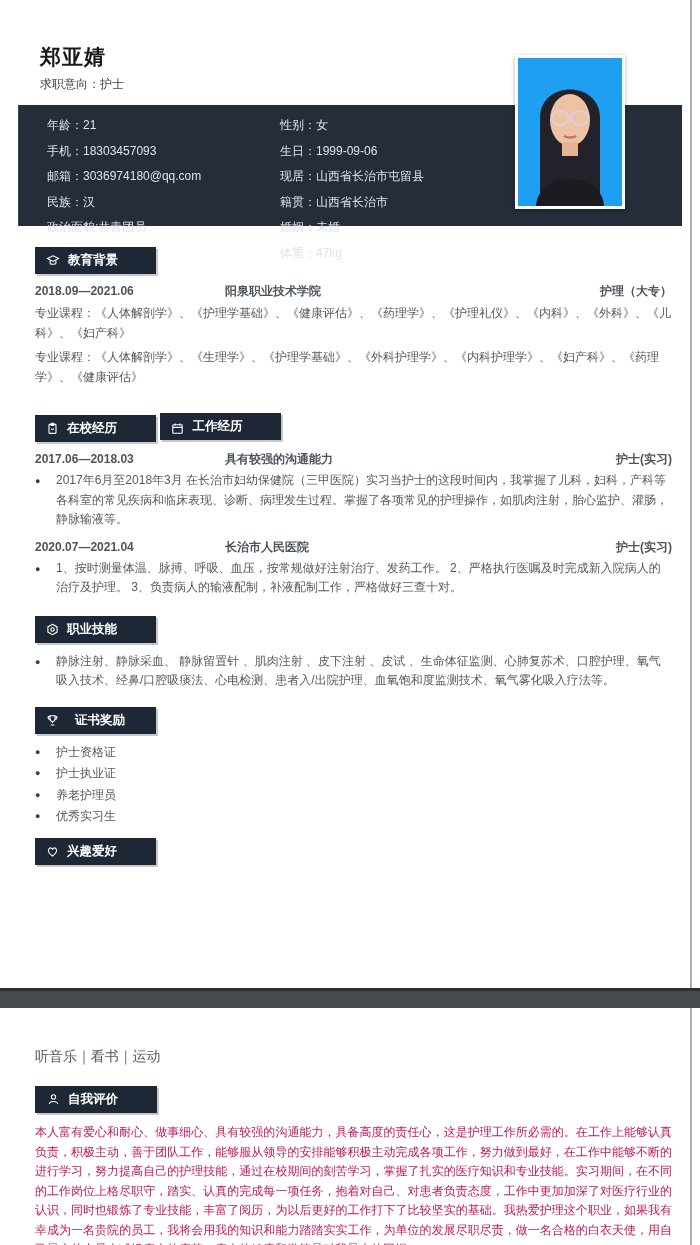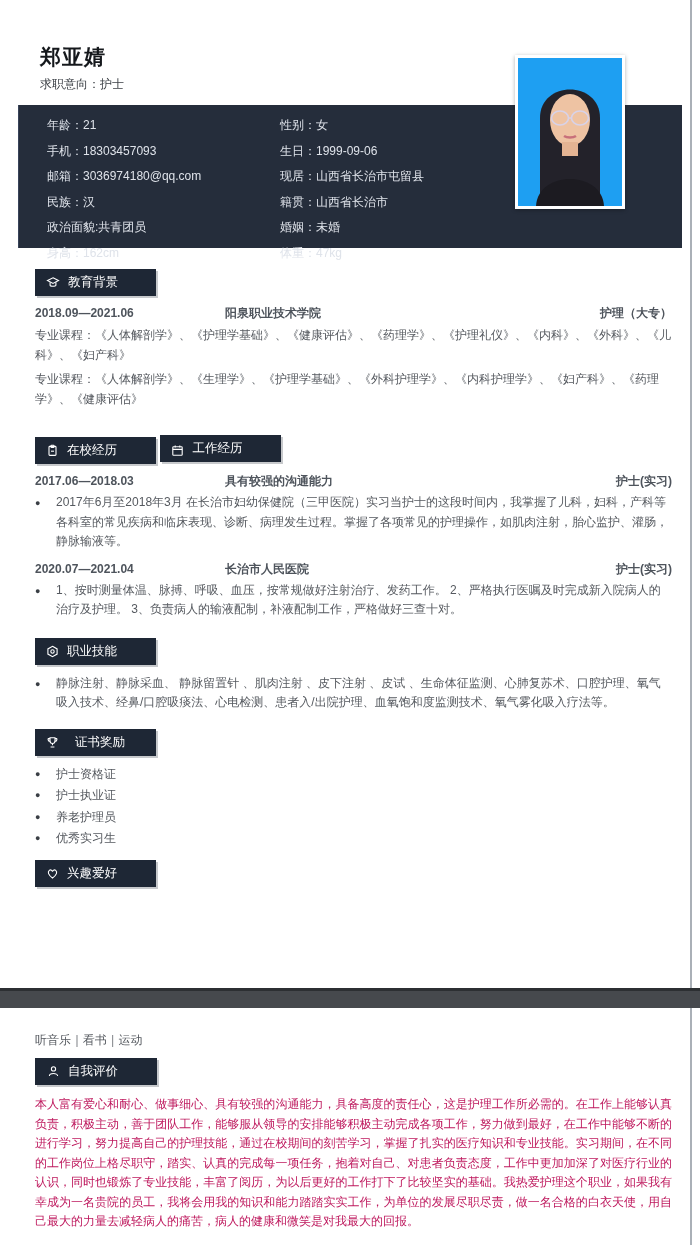--- a/index.html
+++ b/index.html
@@ -11,68 +11,68 @@
   .page{margin:0 8px 0 10px;border-right:2px solid #aab0b7;box-sizing:border-box;position:relative;background:#fff;}
   .page1{height:988px;overflow:hidden;}
   .page2{height:237px;overflow:hidden;}
 
   
   .name{margin:44px 0 0 30px;font-size:21px;line-height:26px;font-weight:700;color:#15181c;letter-spacing:1px;}
   .intention{margin:6px 0 0 30px;font-size:12px;line-height:16px;color:#3c4térieur046;color:#3c4046;}
 
   
   .info-panel{
-    margin:13px 8px 0 8px;height:143px;box-sizing:border-box;
+    margin:13px 8px 0 8px;height:121px;box-sizing:border-box;
     background:#252d3b;border-left:1px solid #39445a;
     color:#dfe3ea;font-size:12px;padding:8px 0 0 28px;
   }
   .info-row{display:flex;line-height:25.5px;}
   .info-left{width:233px;}
   .info-right{flex:1;}
 
   
   .photo{
     position:absolute;left:505px;top:55px;width:104px;height:148px;
     background:#1e9ff2;border:3px solid #ffffff;box-shadow:0 1px 4px rgba(0,0,0,.3);
     overflow:hidden;z-index:5;
   }
 
   
   .content{padding:0 18px 0 25px;}
   .sec-head{
     display:inline-flex;align-items:center;gap:8px;
-    background:#1e2735;color:#fff;font-size:12.5px;font-weight:400;
+    background:#1e2735;color:#fff;font-size:12.5px;font-weight:700;
     padding:5px 18px 5px 11px;min-width:92px;
     box-shadow:2px 2px 0 rgba(130,135,142,.45);
   }
   .sec-head svg{display:block;}
   .m-edu{margin-top:21px;}
   .m-school{margin-top:13px;}
   .m-work{margin-top:26px;align-items:flex-end;}
   .m-skill{margin-top:18px;text-align:right;}
   .m-cert{margin-top:16px;gap:16px;}
   .m-hobby{margin-top:10px;}
-  .m-eval{margin-top:10px;padding-left:12px;}
+  .m-eval{margin-top:22px;padding-left:12px;}
 
   .entry-row{display:flex;margin-top:9px;font-size:12px;line-height:16px;color:#4e545c;font-weight:bold;}
   .entry-date{width:190px;}
   .entry-org{flex:1;}
   .entry-tag{text-align:right;}
   .detail{margin-top:5px;font-size:12px;line-height:19.5px;color:#55595f;}
   .bullet-par{display:flex;margin-top:4px;font-size:12px;line-height:19.5px;color:#55595f;}
   .bullet-par .dot{width:21px;font-size:9px;color:#3a3f45;padding-top:1px;}
   .bullet-par .txt{flex:1;}
   .cert-list{margin-top:8px;}
   .cert-item{display:flex;font-size:12px;line-height:21.5px;color:#55595f;}
   .cert-item .dot{width:21px;font-size:9px;color:#3a3f45;}
 
   
   .separator{width:700px;height:20px;background:#46494d;border-top:3px solid #2c2f32;box-sizing:border-box;}
 
-  .hobby-content{padding-top:24px;font-size:12px;line-height:16px;color:#55595f;}
+  .hobby-content{padding-top:40px;font-size:14px;line-height:16px;color:#55595f;}
   .eval-par{margin-top:10px;font-size:12px;line-height:19.5px;color:#be185d;text-align:justify;}
 </style>
 </head>
 <body>
 
 <div class="page page1">
 
   <div class="name">郑亚婧</div>
   <div class="intention">求职意向：护士</div>
 

